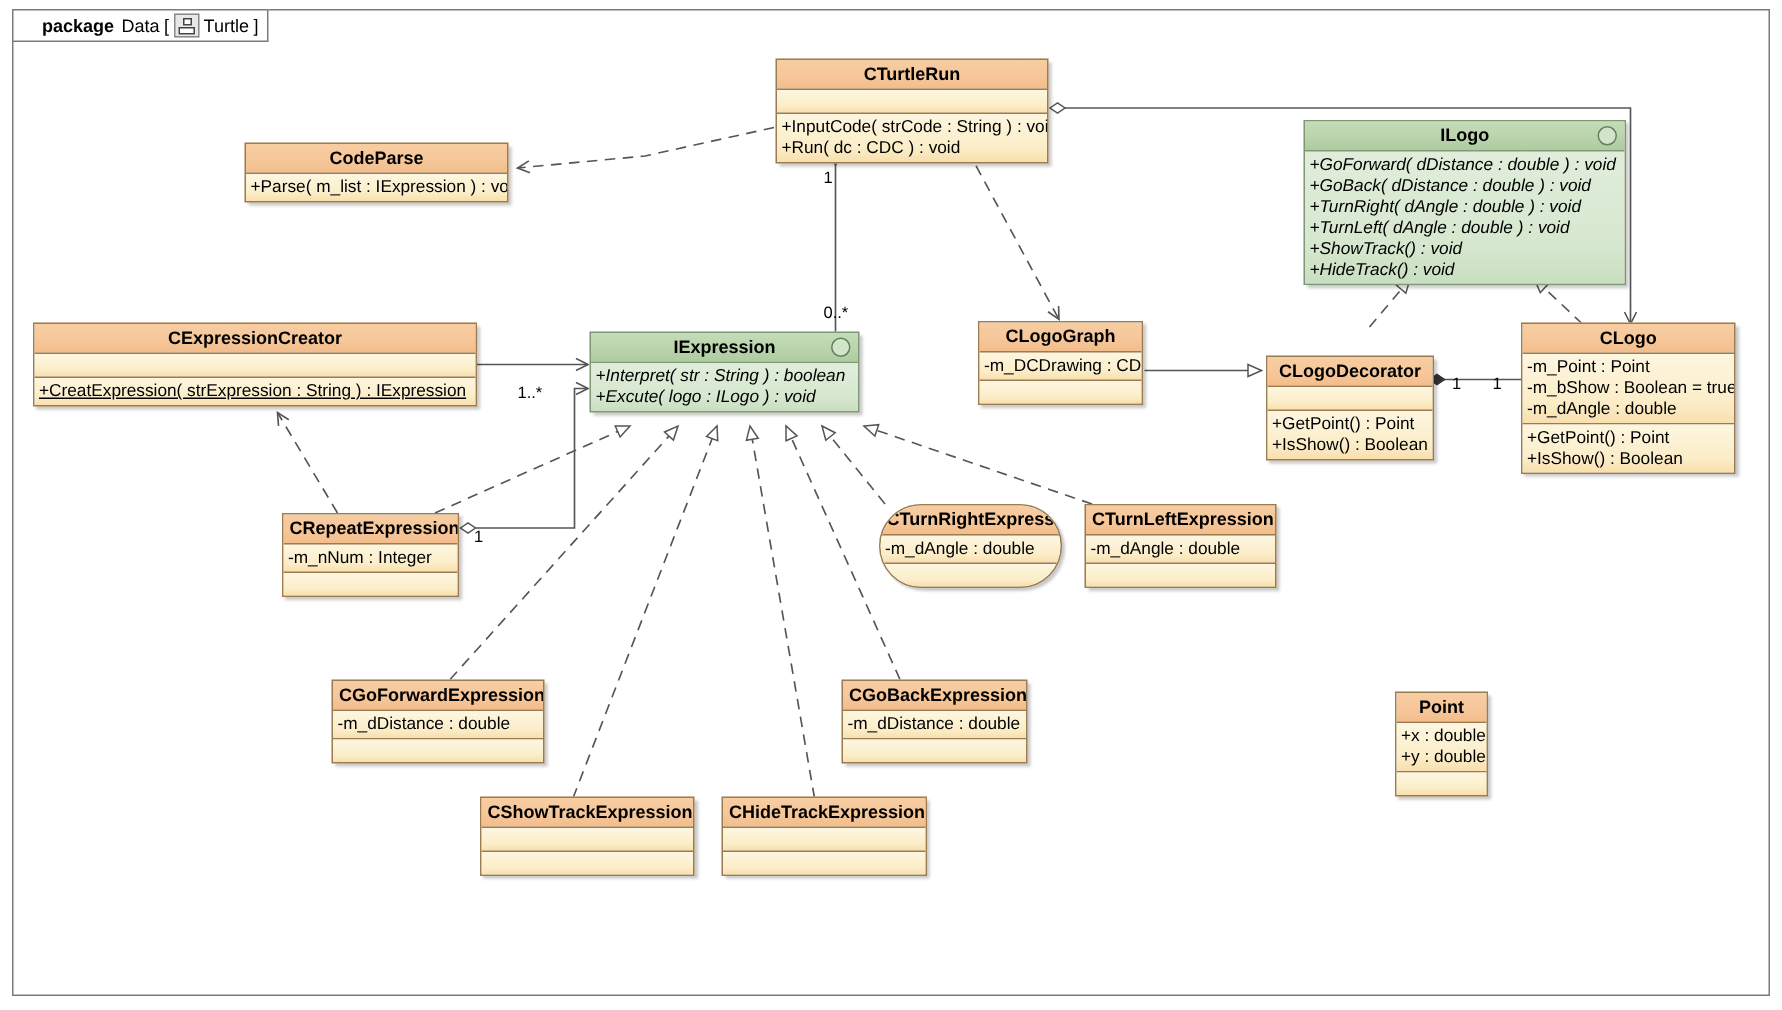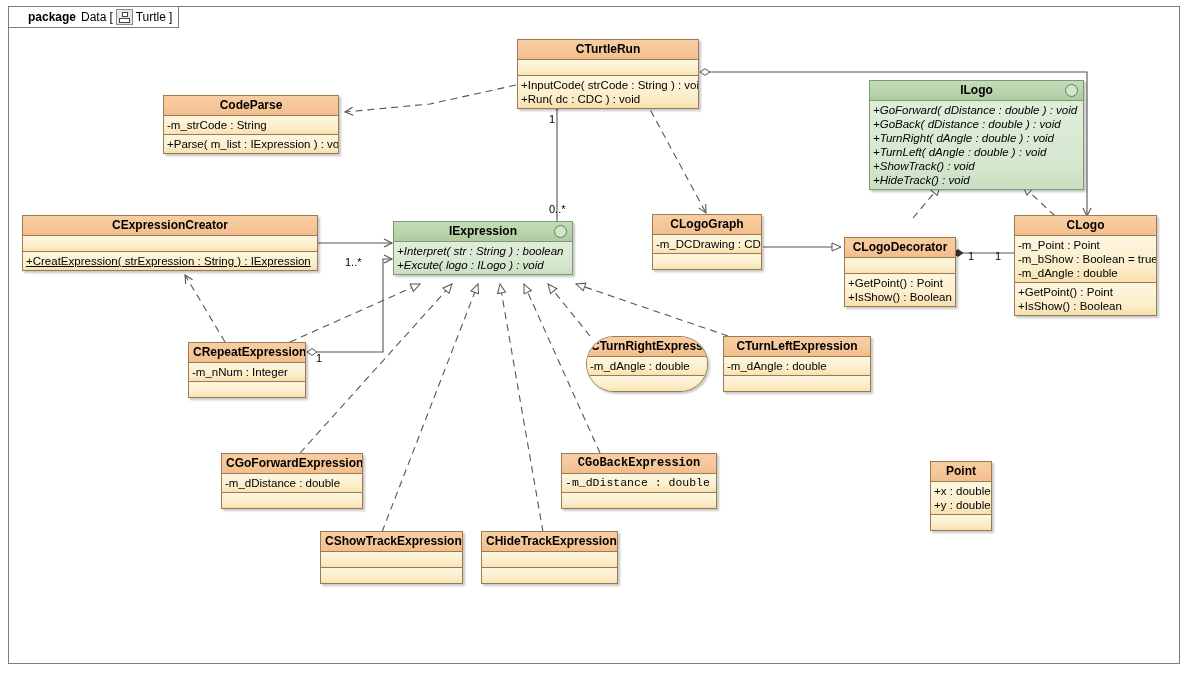--- a/index.html
+++ b/index.html
@@ -219,23 +219,20 @@
   <div class="mult-label" style="left:549px; top:113px;">1</div>
   <div class="mult-label" style="left:549px; top:203px;">0..*</div>
   <div class="mult-label" style="left:345px; top:256px;">1..*</div>
   <div class="mult-label" style="left:316px; top:352px;">1</div>
   <div class="mult-label" style="left:968px; top:250px;">1</div>
   <div class="mult-label" style="left:995px; top:250px;">1</div>
 
   <div class="uml" style="left:163px; top:95px; width:176px;">
     <div class="hdr">CodeParse</div>
     <div class="sect">
-      <div class="row">-m_strCode : String</div>
-    </div>
-    <div class="sect">
       <div class="row">+Parse( m_list : IExpression ) : void</div>
     </div>
   </div>
 
   <div class="uml" style="left:517px; top:39px; width:182px;">
     <div class="hdr">CTurtleRun</div>
     <div class="sect empty"></div>
     <div class="sect">
       <div class="row">+InputCode( strCode : String ) : void</div>
       <div class="row">+Run( dc : CDC ) : void</div>
@@ -315,37 +312,37 @@
   </div>
 
   <div class="uml" style="left:586px; top:336px; width:122px;border-radius:28px;">
     <div class="hdr">CTurnRightExpression</div>
     <div class="sect">
       <div class="row">-m_dAngle : double</div>
     </div>
     <div class="sect empty"></div>
   </div>
 
-  <div class="uml" style="left:723px; top:336px; width:148px;">
+  <div class="uml" style="left:723px; top:336px; width:128px;">
     <div class="hdr">CTurnLeftExpression</div>
     <div class="sect">
       <div class="row">-m_dAngle : double</div>
     </div>
     <div class="sect empty"></div>
   </div>
 
   <div class="uml" style="left:221px; top:453px; width:142px;">
     <div class="hdr">CGoForwardExpression</div>
     <div class="sect">
       <div class="row">-m_dDistance : double</div>
     </div>
     <div class="sect empty"></div>
   </div>
 
-  <div class="uml" style="left:561px; top:453px; width:156px;font-family:Liberation Mono, monospace;">
+  <div class="uml" style="left:561px; top:453px; width:124px;">
     <div class="hdr">CGoBackExpression</div>
     <div class="sect">
       <div class="row">-m_dDistance : double</div>
     </div>
     <div class="sect empty"></div>
   </div>
 
   <div class="uml" style="left:320px; top:531px; width:143px;">
     <div class="hdr">CShowTrackExpression</div>
     <div class="sect empty"></div>

